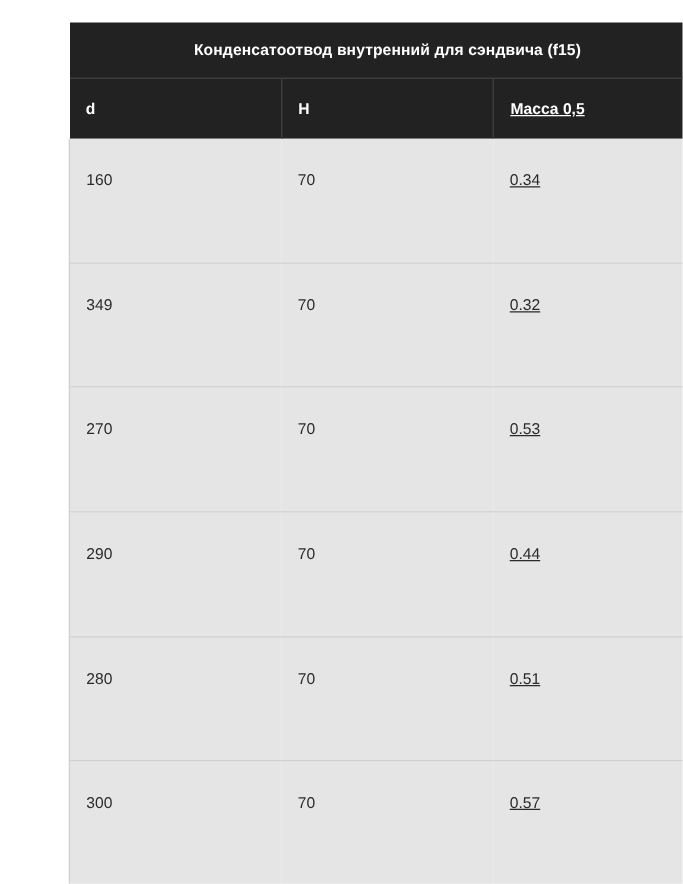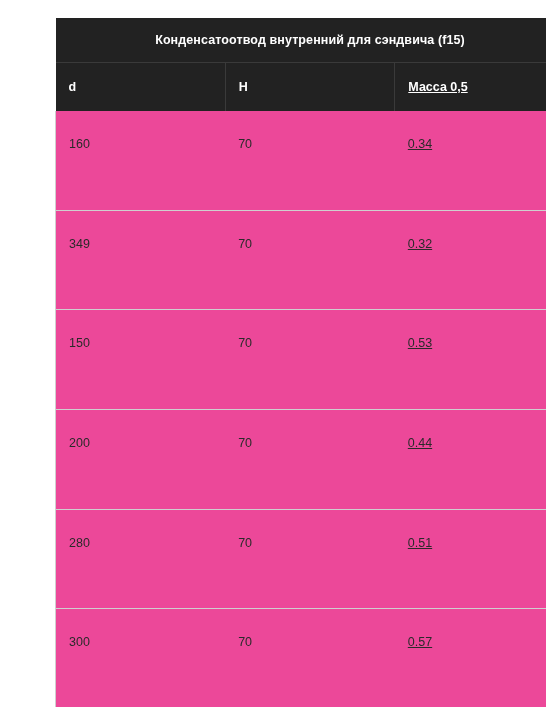--- a/index.html
+++ b/index.html
@@ -64,21 +64,21 @@
     vertical-align: middle;
     border: none;
     border-left: 1px solid #3a3a3a;
     border-top: 1px solid #3a3a3a;
     white-space: nowrap;
   }
   tr.header-row th.col-d { border-left: none; }
 
   
   tbody tr.data-row td {
-    background: #ec4899;
+    background: #e5e5e5;
     color: #2a2a2a;
     font-size: 12.5px;
     font-weight: normal;
     height: 72.7px;
     padding: 26px 0 0 13px;
     vertical-align: top;
     border-left: 1px solid #cfcfcf;
     border-right: 1px solid #cfcfcf;
     border-bottom: 1px solid #cfcfcf;
     border-top: none;
@@ -118,26 +118,26 @@
           <td class="col-d cell-first">160</td>
           <td class="col-h cell-mid">70</td>
           <td class="col-mass cell-last">0.34</td>
         </tr>
         <tr class="data-row">
           <td class="col-d cell-first">349</td>
           <td class="col-h cell-mid">70</td>
           <td class="col-mass cell-last">0.32</td>
         </tr>
         <tr class="data-row">
-          <td class="col-d cell-first">150</td>
+          <td class="col-d cell-first">270</td>
           <td class="col-h cell-mid">70</td>
           <td class="col-mass cell-last">0.53</td>
         </tr>
         <tr class="data-row">
-          <td class="col-d cell-first">200</td>
+          <td class="col-d cell-first">290</td>
           <td class="col-h cell-mid">70</td>
           <td class="col-mass cell-last">0.44</td>
         </tr>
         <tr class="data-row">
           <td class="col-d cell-first">280</td>
           <td class="col-h cell-mid">70</td>
           <td class="col-mass cell-last">0.51</td>
         </tr>
         <tr class="data-row">
           <td class="col-d cell-first">300</td>

